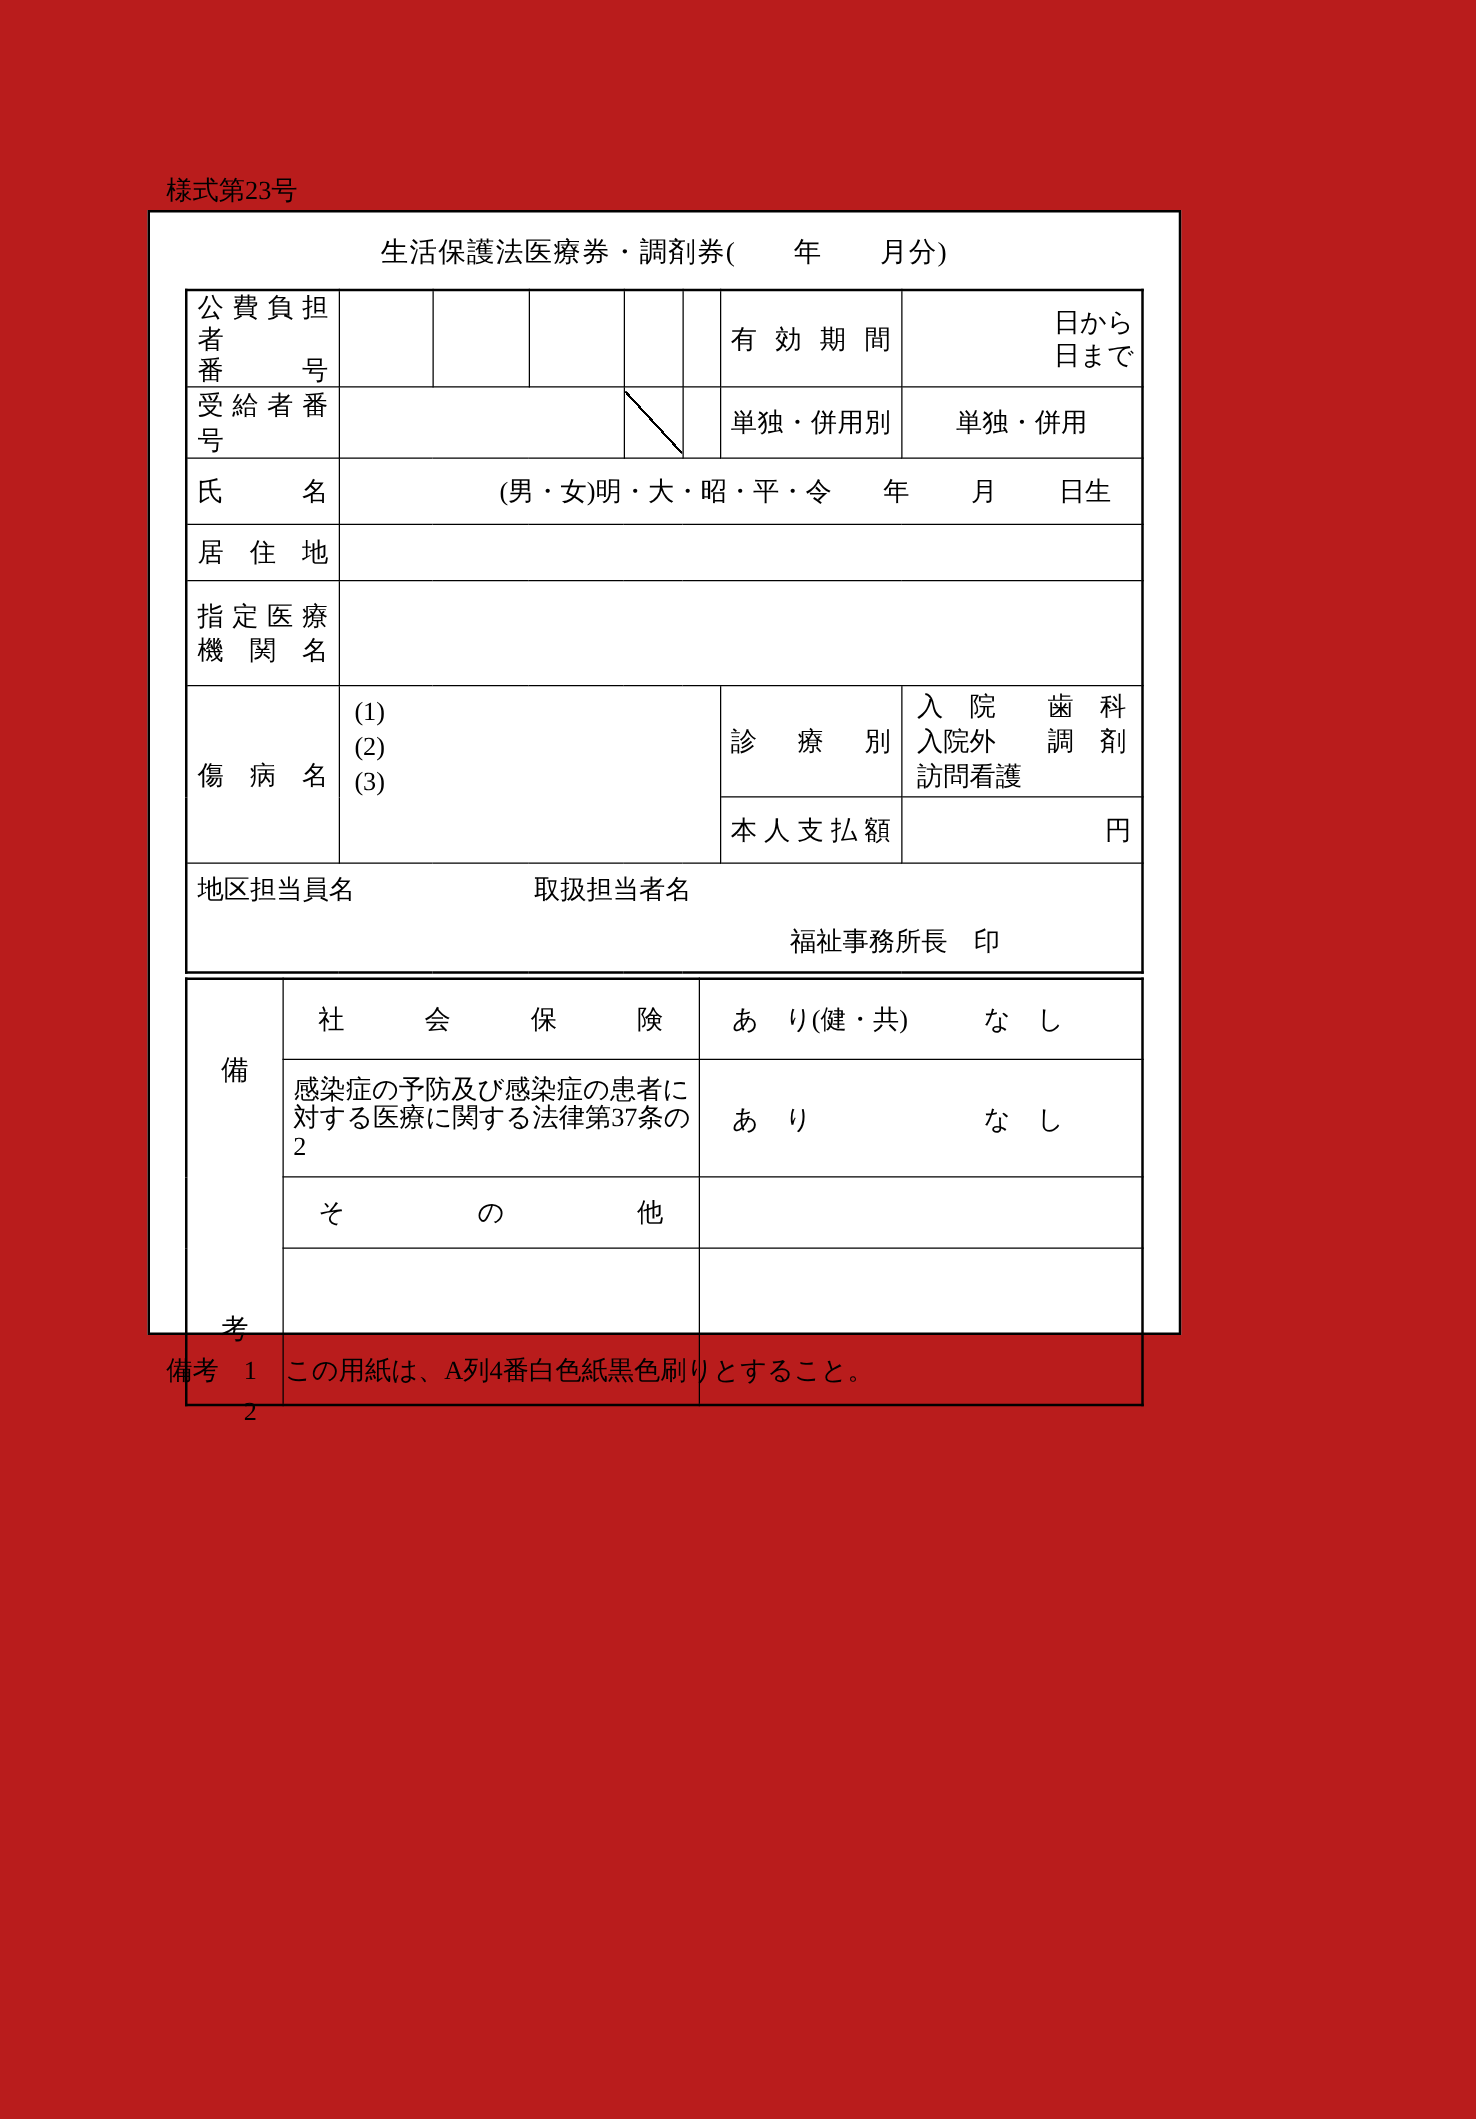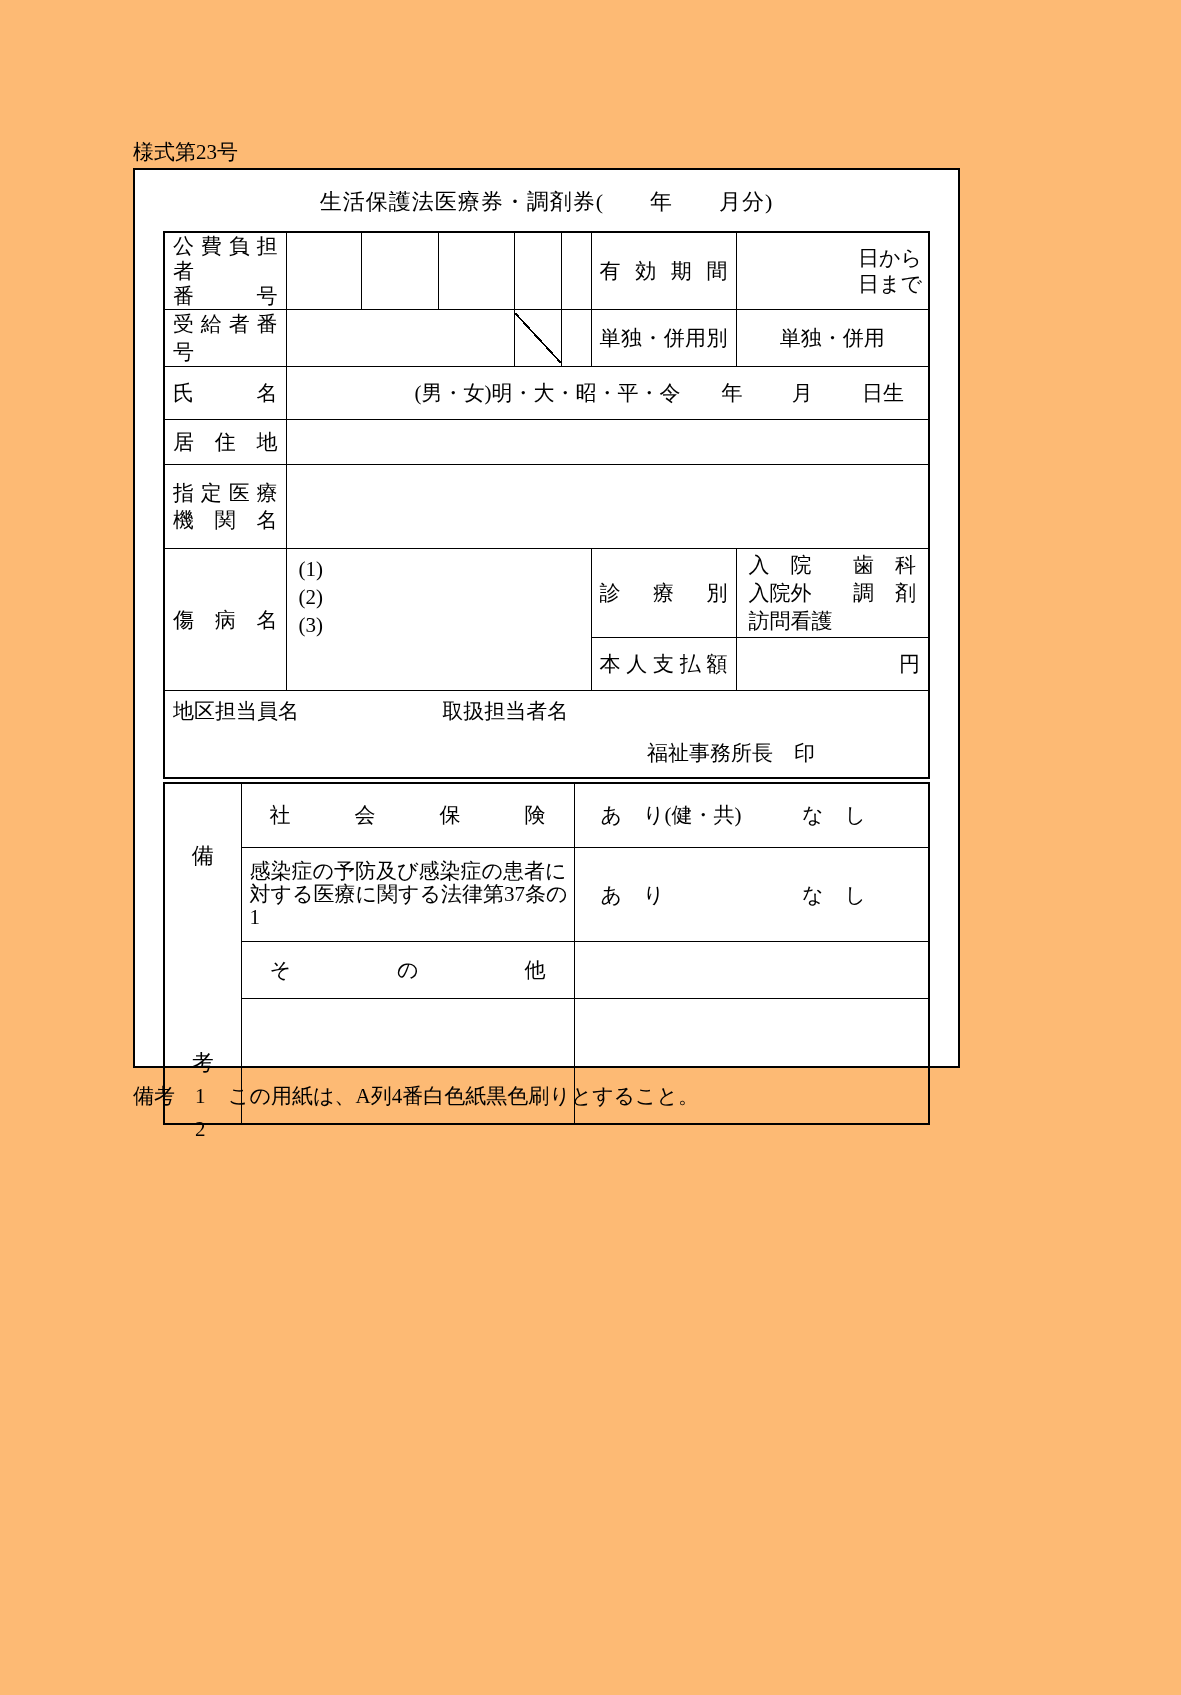--- a/index.html
+++ b/index.html
@@ -1,23 +1,23 @@
 <!DOCTYPE html>
 <html><head>
 <meta charset="utf-8">
 <style>
   * { margin:0; padding:0; box-sizing:border-box; }
   html,body { background:#ffffff; }
   .sheet {
-    position:relative; width:1181px; height:1695px; background:#fdba74;
+    position:relative; width:1181px; height:1695px; background:#b91c1c;
     font-family:"Liberation Serif","DejaVu Serif",serif; color:#000;
   }
   .form-no { position:absolute; left:133px; top:138px; font-size:21px; }
   .frame {
-    position:absolute; left:133px; top:168px; width:827px; height:900px;
+    position:absolute; left:118px; top:168px; width:827px; height:900px;
     border:2px solid #000; background:#fff;
   }
   .title { margin-top:17px; text-align:center; font-size:22px; letter-spacing:1px; }
 
   table { border-collapse:collapse; table-layout:fixed; width:765px; margin-left:28px; margin-right:28px; border:2px solid #000; }
   table.main { margin-top:14px; }
   table.remarks { margin-top:3px; }
   td { border:1px solid #000; font-size:21px; vertical-align:middle; overflow:hidden; padding:12px; }
 
   tr.r1 { height:56px; } tr.r2 { height:52px; } tr.r3 { height:45px; } tr.r4 { height:45px; }
@@ -187,21 +187,21 @@
           <td class="r-val">
             <div class="r-val-in">
               <span>あ　り(健・共)</span>
               <span>な　し</span>
             </div>
           </td>
         </tr>
         <tr class="rb">
           <td class="r-law">感染症の予防及び感染症の患者に
 対する医療に関する法律第37条の
-1</td>
+2</td>
           <td class="r-val">
             <div class="r-val-in">
               <span>あ　り</span>
               <span>な　し</span>
             </div>
           </td>
         </tr>
         <tr class="rc">
           <td class="r-item">その他</td>
           <td></td>

